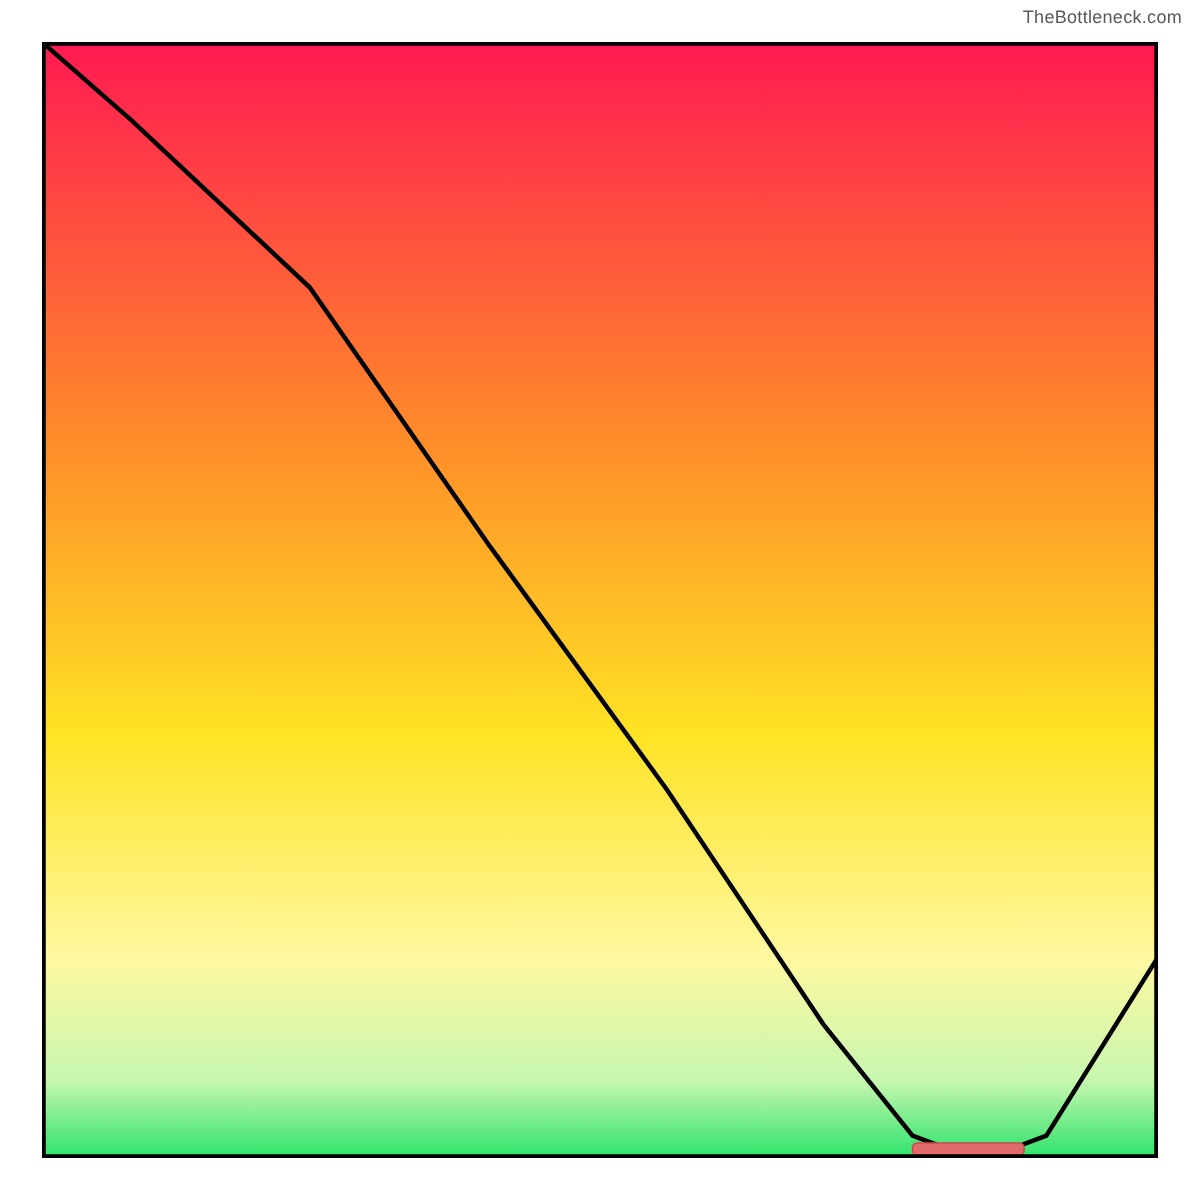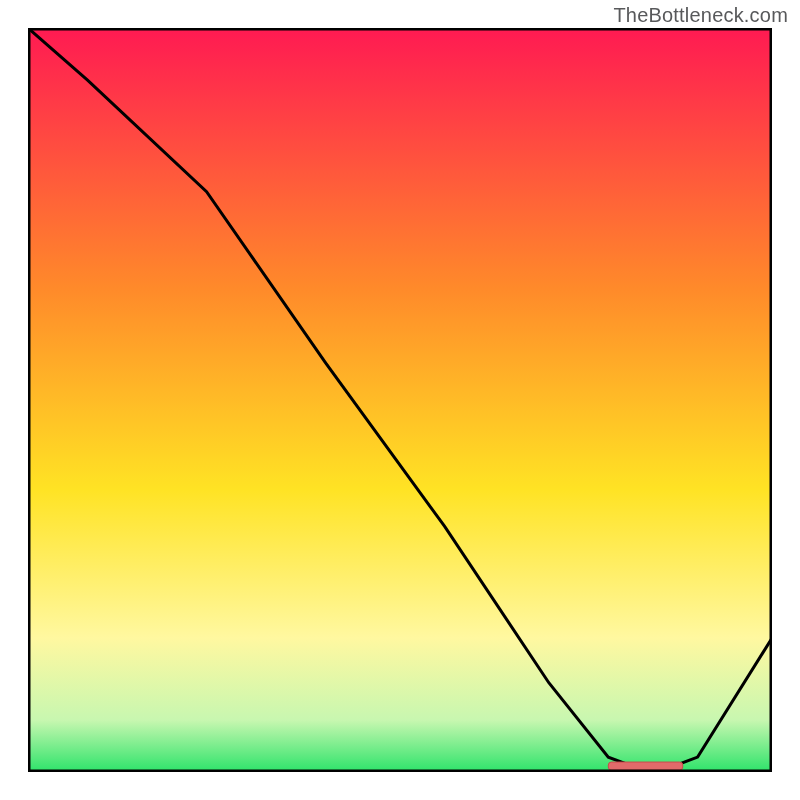--- a/index.html
+++ b/index.html
@@ -13,21 +13,21 @@
   .container {
     position: relative;
     width: 800px;
     height: 800px;
   }
   .attribution {
     position: absolute;
     top: 4px;
     right: 12px;
     font-family: Arial, Helvetica, sans-serif;
-    font-size: 20px;
+    font-size: 12px;
     color: #58595b;
     font-weight: 500;
     letter-spacing: 0.2px;
   }
   .plot-frame {
     position: absolute;
     left: 28px;
     top: 28px;
     width: 744px;
     height: 744px;

